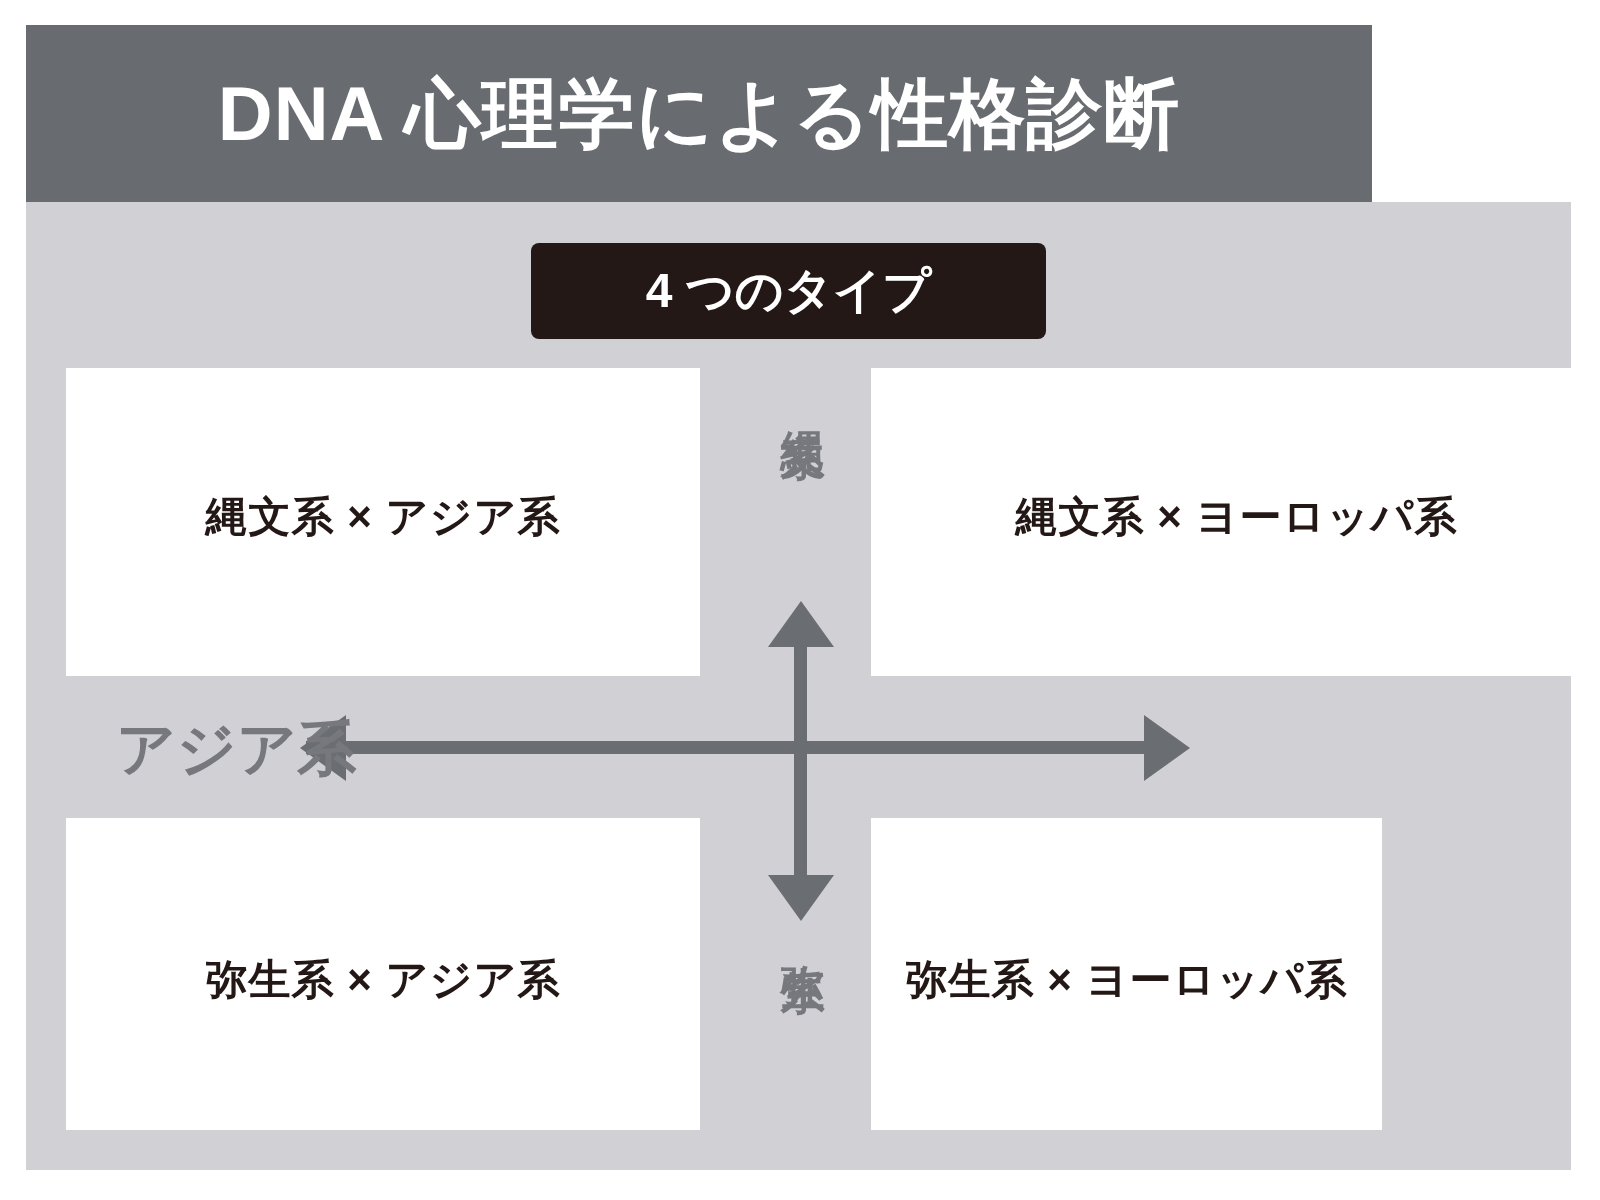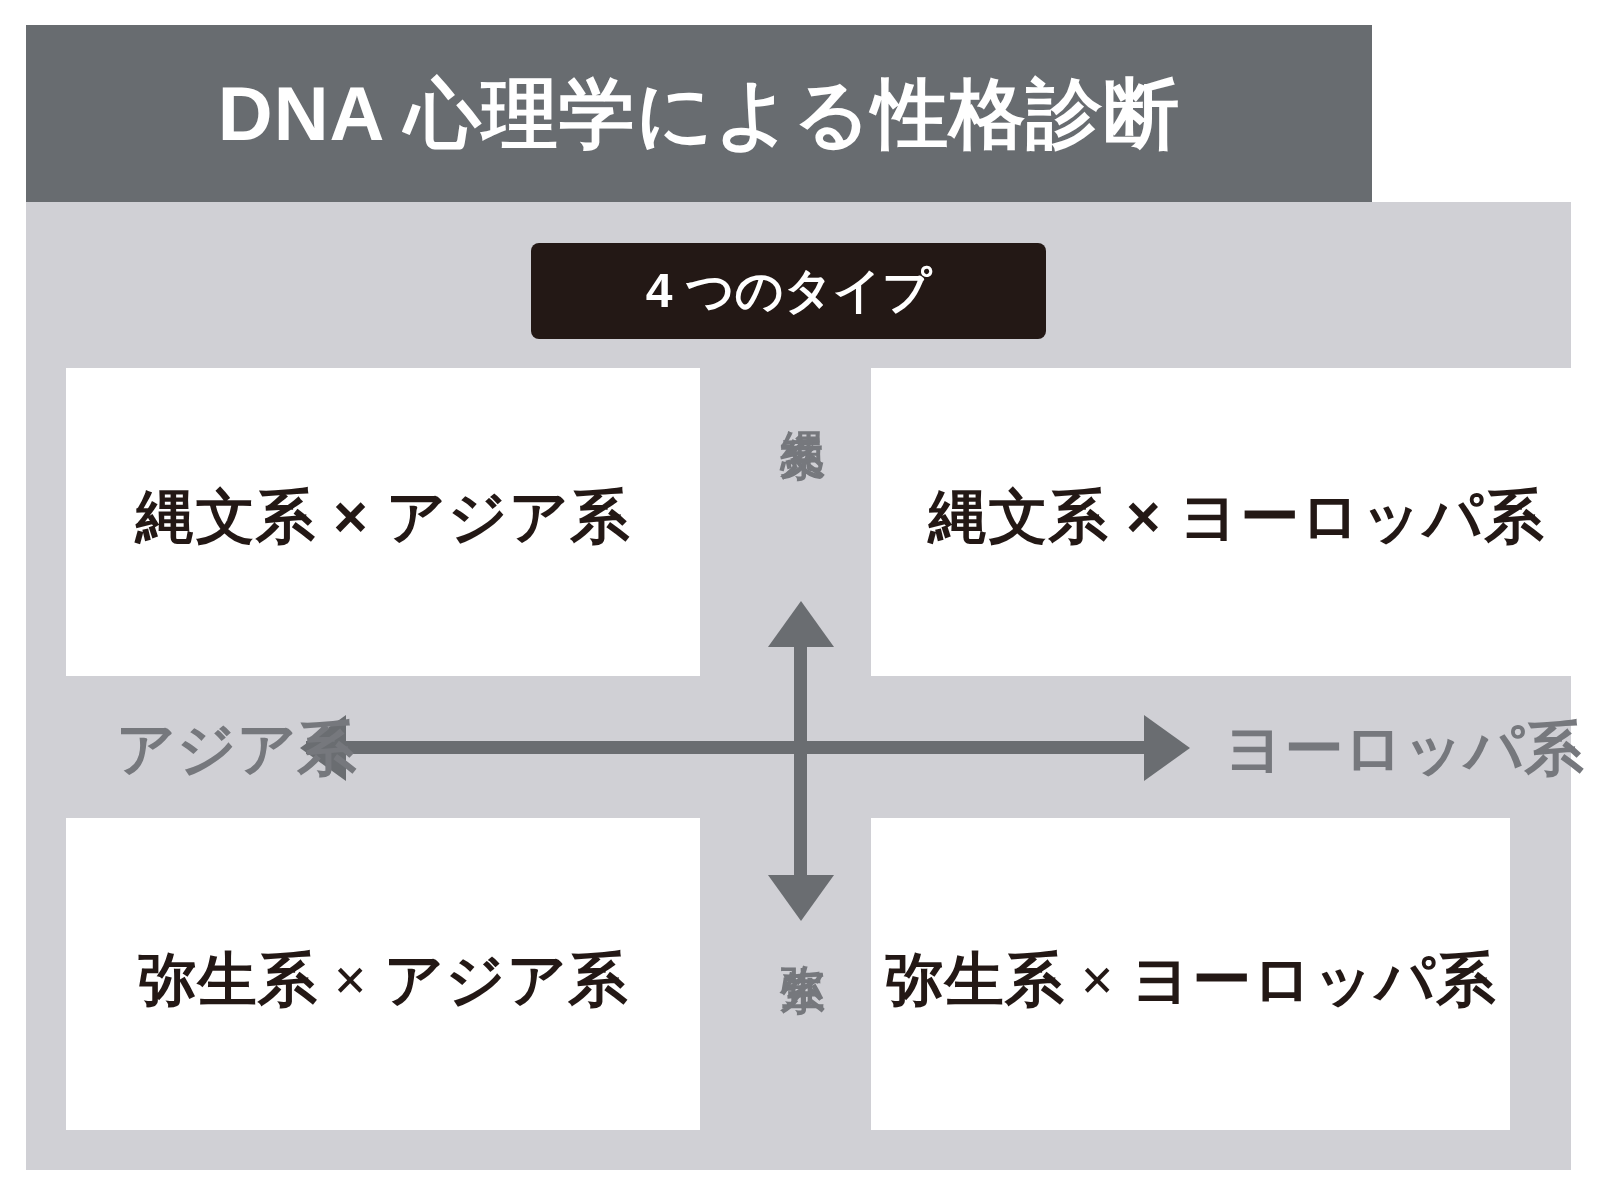--- a/index.html
+++ b/index.html
@@ -79,36 +79,36 @@
   .quad {
     position: absolute;
     background: #ffffff;
     display: flex;
     align-items: center;
     justify-content: center;
     box-sizing: border-box;
   }
   .quad-label {
     color: #231815;
-    font-size: 59px;
+    font-size: 42px;
     font-weight: 700;
     line-height: 1;
     white-space: nowrap;
     letter-spacing: 1px;
   }
   .quad-tl { left: 66px;  top: 368px;  width: 634px; height: 308px; }
   .quad-tr { left: 871px; top: 368px;  width: 731px; height: 308px; }
   .quad-bl { left: 66px;  top: 818px;  width: 634px; height: 312px; }
-  .quad-br { left: 871px; top: 818px;  width: 639px; height: 312px; }
+  .quad-br { left: 871px; top: 818px;  width: 511px; height: 312px; }
 
   
   .quad-tl .quad-label,
   .quad-tr .quad-label { transform: translateY(-5px); }
   .quad-bl .quad-label,
-  .quad-br .quad-label { transform: translateY(6px); font-family: Liberation Serif, serif; }
+  .quad-br .quad-label { transform: translateY(6px); }
 
   
   .axis-h-line {
     position: absolute;
     left: 306px;
     top: 741px;
     width: 862px;
     height: 13px;
     background: #6a6d71;
   }
@@ -217,19 +217,18 @@
   <div class="axis-h-line"></div>
   <div class="axis-v-line"></div>
 
   <div class="arrow arrow-left"></div>
   <div class="arrow arrow-right"></div>
   <div class="arrow arrow-up"></div>
   <div class="arrow arrow-down"></div>
 
   <div class="axis-label-h axis-label-left">アジア系</div>
 
-  <div class="axis-label-h axis-label-right">ヨーロッパ系</div>
 
   <div class="axis-label-v axis-label-top">縄文系</div>
 
   <div class="axis-label-v axis-label-bottom">弥生系</div>
 
 </div>
 
 </body></html>

